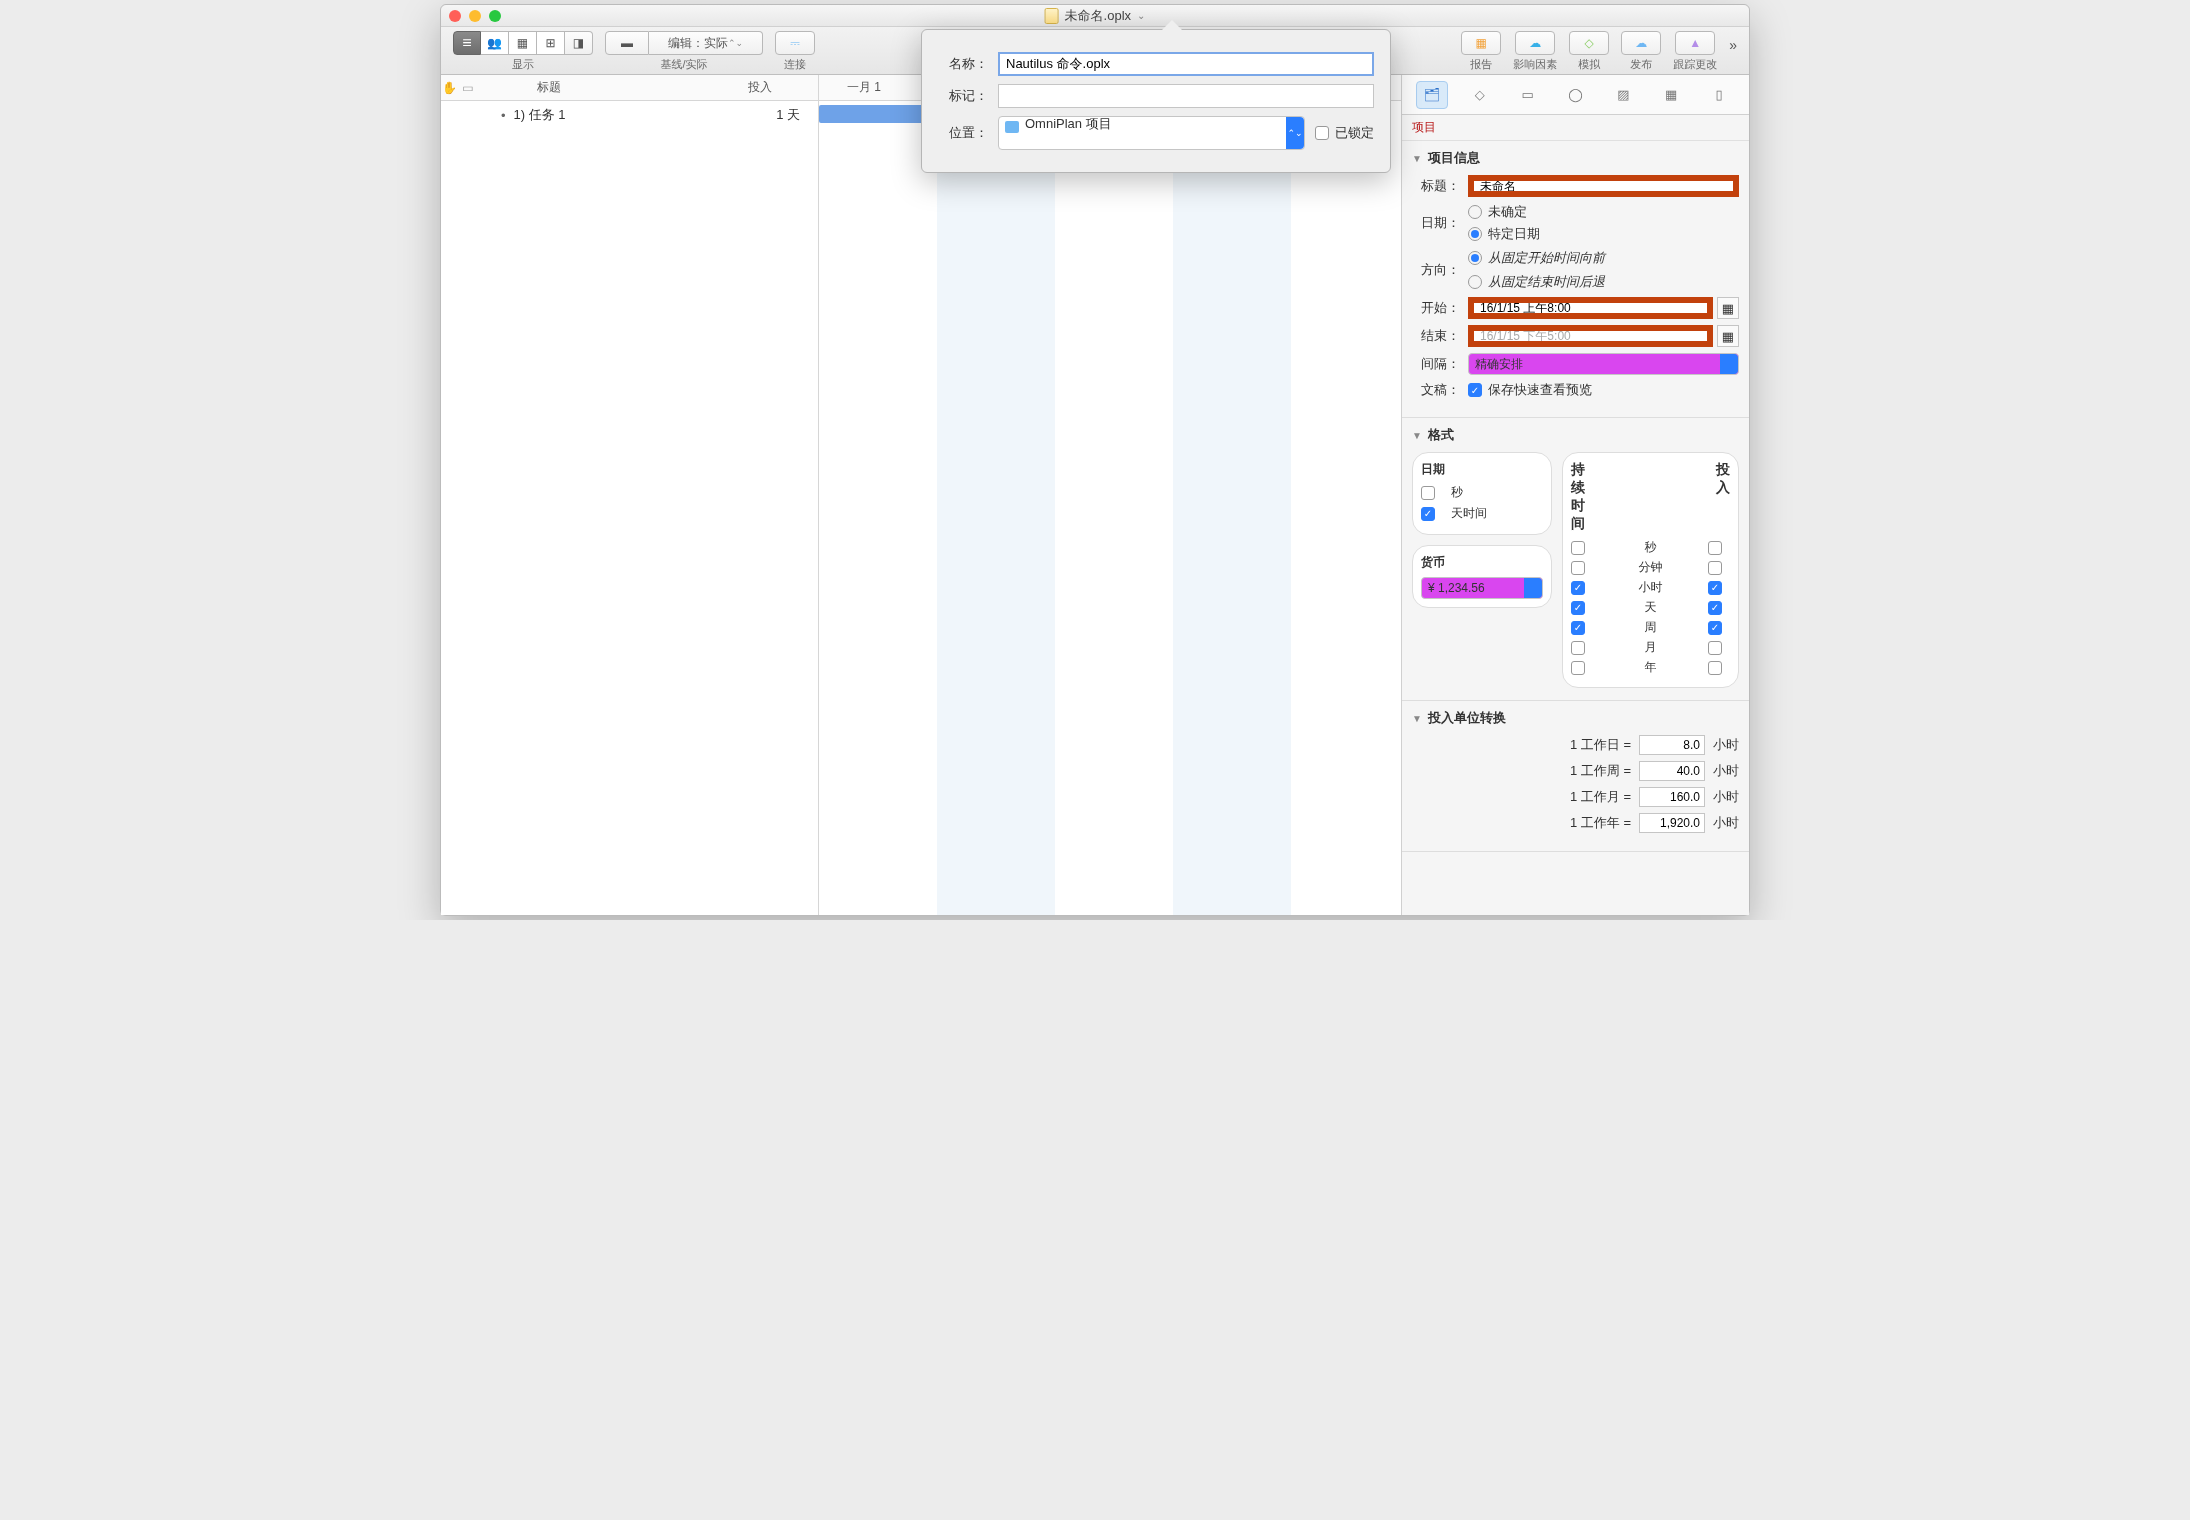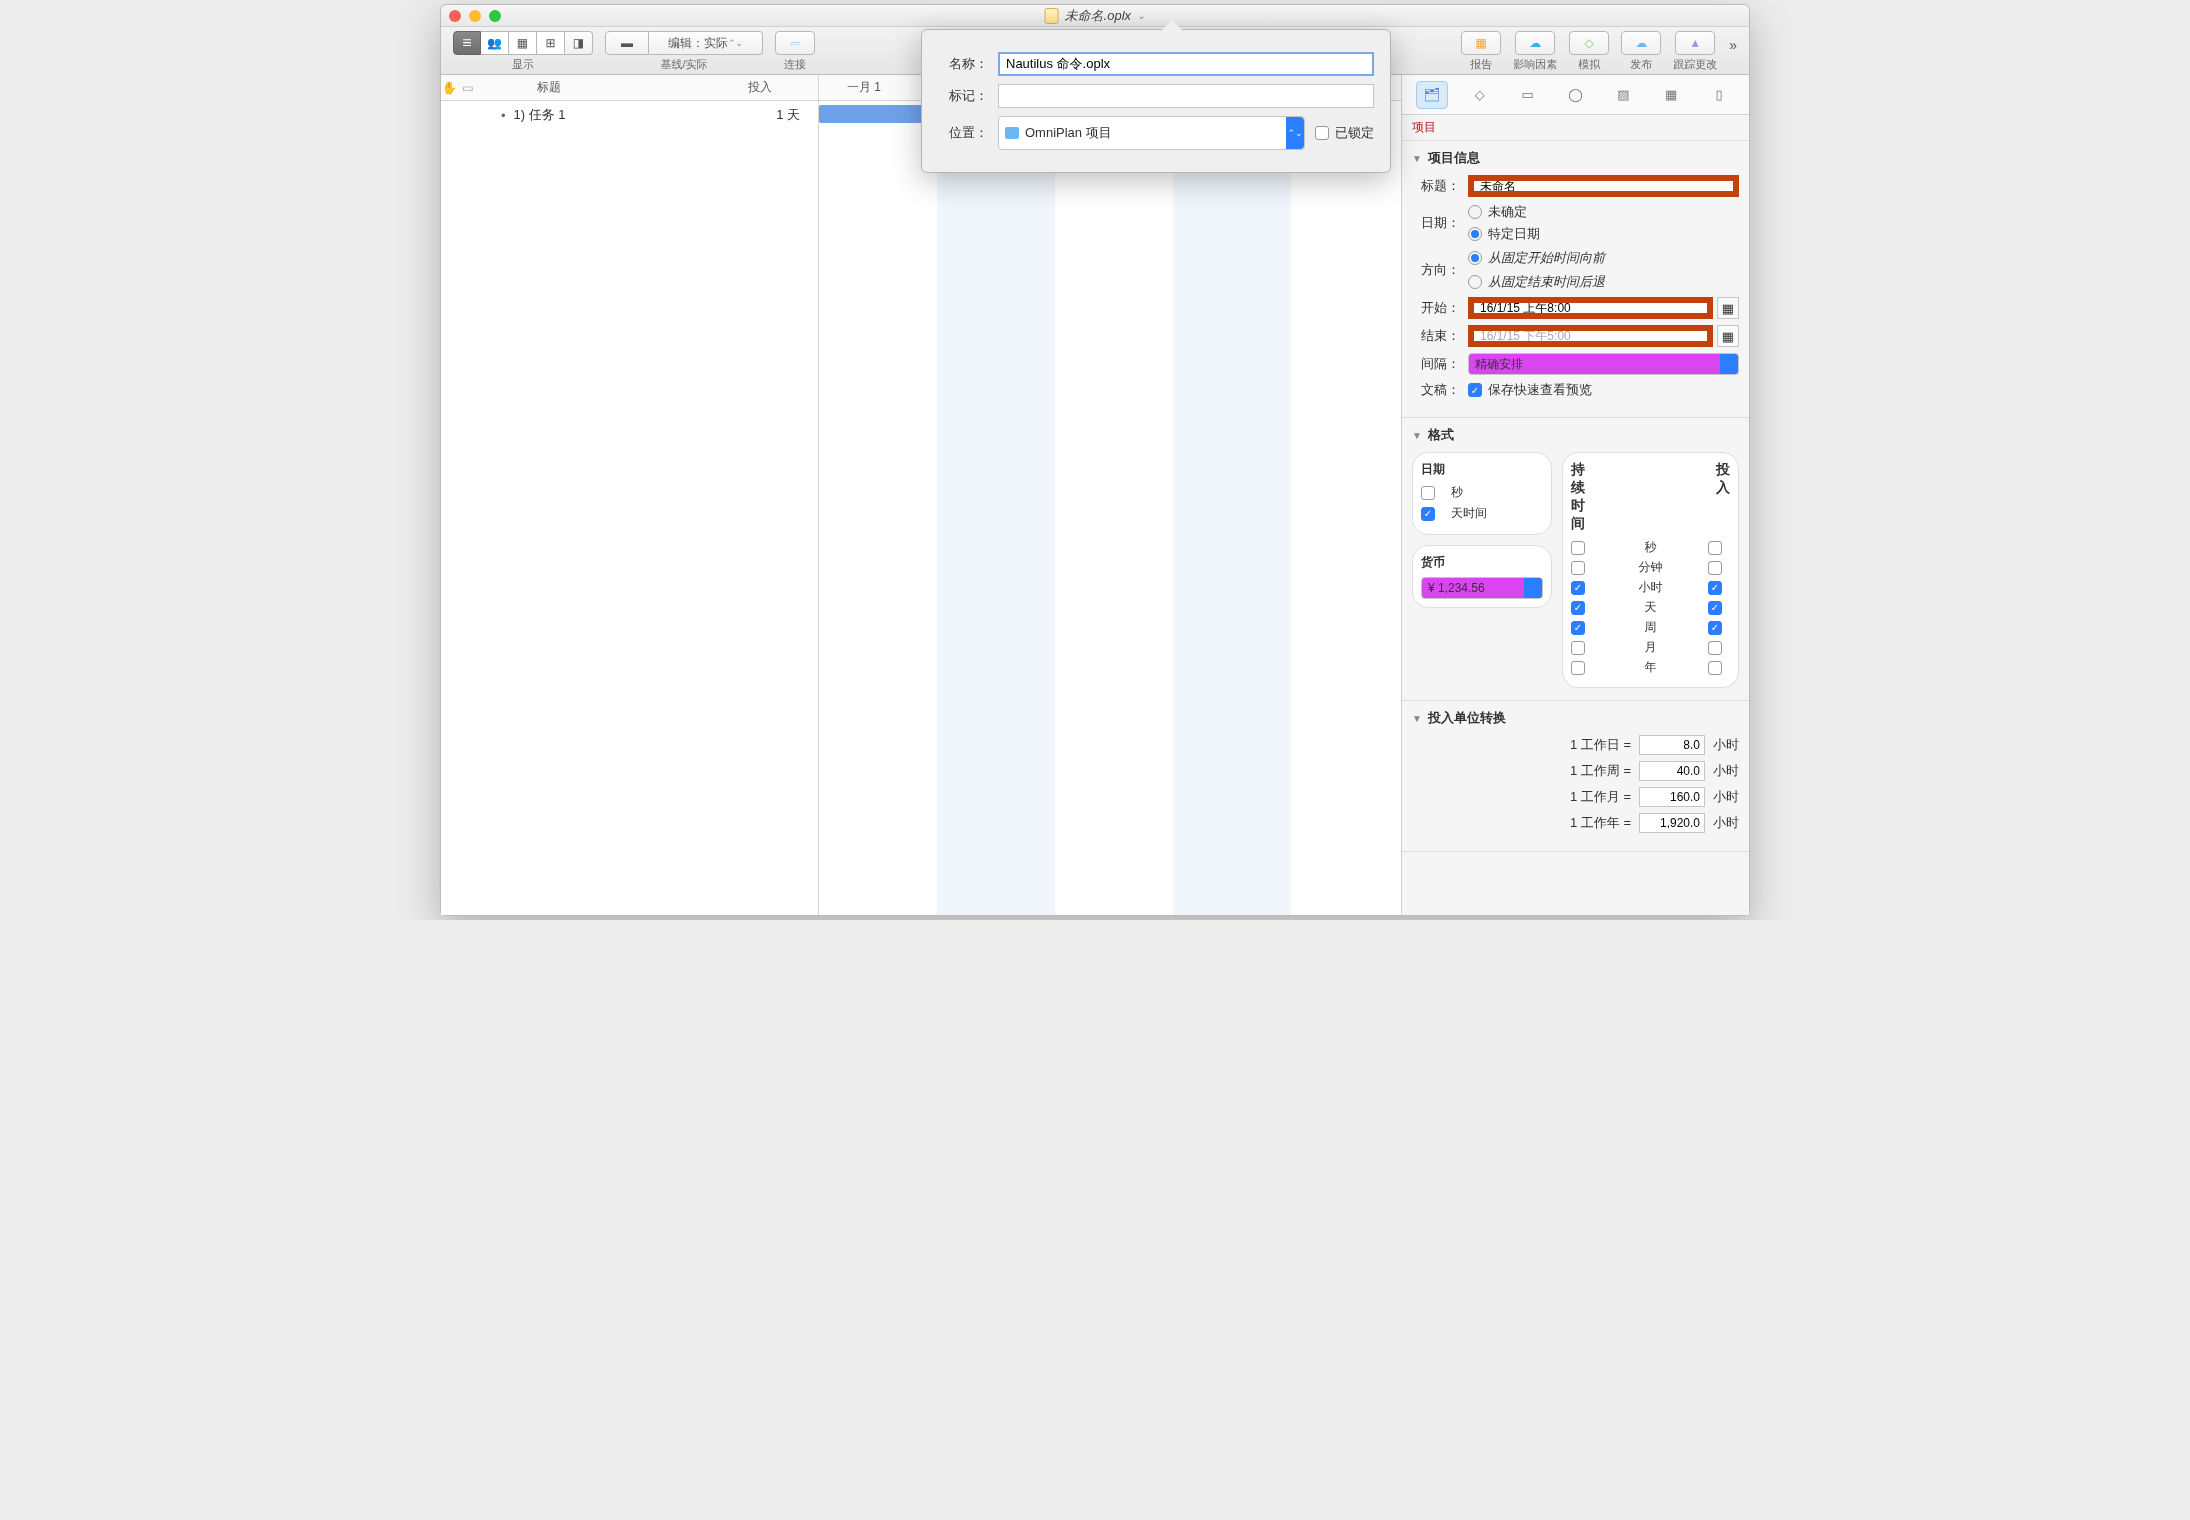--- a/index.html
+++ b/index.html
@@ -2,21 +2,21 @@
 <html><head>
 <meta charset="utf-8">
 <style>
 * { box-sizing: border-box; margin: 0; padding: 0; font-family: -apple-system, "Helvetica Neue", Arial, sans-serif; }
 body { background: #ececec; font-size: 13px; color: #333; overflow: hidden; }
 .window { width: 1310px; height: 912px; background: #ececec; border: 1px solid #bbb; border-radius: 6px; margin: 4px auto; display: flex; flex-direction: column; box-shadow: 0 15px 40px rgba(0,0,0,0.25); position: relative; }
 .titlebar { height: 22px; display: flex; align-items: center; padding: 0 8px; background: linear-gradient(#f6f6f6,#e8e8e8); border-bottom: 1px solid #d0d0d0; border-radius: 6px 6px 0 0; position: relative; }
 .traffic { display: flex; gap: 8px; }
 .dot { width: 12px; height: 12px; border-radius: 50%; }
 .dot.red { background: #ff5f57; } .dot.yellow { background: #febc2e; } .dot.green { background: #28c840; }
-.titlewrap { position: absolute; left: 50%; transform: translateX(-50%); display: flex; align-items: center; gap: 6px; color: #444; font-style: italic; }
+.titlewrap { position: absolute; left: 50%; transform: translateX(-50%); display: flex; align-items: center; gap: 6px; color: #444; }
 .docicon { width: 14px; height: 16px; background: linear-gradient(#fff3c8,#ffe18a); border: 1px solid #d6b34a; border-radius: 2px; }
 .chev { color: #888; font-size: 10px; }
 
 .toolbar { background: linear-gradient(#f2f2f2,#e6e6e6); border-bottom: 1px solid #bfbfbf; padding: 4px 6px 2px; display: flex; align-items: flex-start; }
 .tbgroup { display: flex; flex-direction: column; align-items: center; margin: 0 6px; }
 .seg { display: flex; }
 .btn { height: 24px; min-width: 28px; background: linear-gradient(#fdfdfd,#f0f0f0); border: 1px solid #b8b8b8; display: flex; align-items: center; justify-content: center; padding: 0 6px; font-size: 12px; color: #555; }
 .btn.first { border-radius: 4px 0 0 4px; }
 .btn.last { border-radius: 0 4px 4px 0; border-left: none; }
 .btn.mid { border-left: none; }
@@ -78,21 +78,21 @@
 .convrow { display:flex; align-items:center; justify-content:flex-end; gap:8px; font-size:13px; margin:6px 0; }
 .convrow .ninput { width:66px; height:20px; border:1px solid #c5c5c5; text-align:right; padding:0 4px; font-size:12px; }
 
 
 .popover { position:absolute; top:24px; left:480px; width:470px; background:#efefef; border:1px solid #b5b5b5; border-radius:6px; box-shadow:0 8px 30px rgba(0,0,0,0.25); padding: 14px 16px; z-index: 50; }
 .popover::before { content:""; position:absolute; top:-10px; left:240px; width:0; height:0; border-left:10px solid transparent; border-right:10px solid transparent; border-bottom:10px solid #efefef; }
 .prow { display:flex; align-items:center; margin:8px 0; }
 .prow .plabel { width:50px; text-align:right; margin-right:10px; font-size:13px; }
 .pinput { flex:1; height:24px; border:2px solid #7aa7e8; background:#fff; padding:0 6px; font-size:13px; }
 .pinput.plain { border:1px solid #c5c5c5; }
-.pselect { flex:1; height:24px; border:1px solid #c5c5c5; background:#fff; border-radius:4px; display:flex; align-items:center; padding:16px 6px; position:relative; font-size:13px; }
+.pselect { flex:1; height:24px; border:1px solid #c5c5c5; background:#fff; border-radius:4px; display:flex; align-items:flex-end; padding:16px 6px; position:relative; font-size:13px; }
 .pselect .fold { width:14px; height:12px; background:#6fb7f3; border-radius:2px; margin-right:6px; }
 .pselect::after { content:"⌃⌄"; position:absolute; right:0; top:0; width:18px; height:100%; background:#2a7eff; color:#fff; border-radius:0 4px 4px 0; display:flex; align-items:center; justify-content:center; font-size:9px; line-height:1; }
 .lockwrap { display:flex; align-items:center; margin-left:10px; font-size:13px; }
 
 .calbtn { width:22px; height:22px; border:1px solid #c5c5c5; background:#fafafa; display:flex; align-items:center; justify-content:center; margin-left:4px; }
 
 .overflow { font-size:14px; color:#555; padding:6px 6px 0; }
 </style>
 </head>
 <body>

